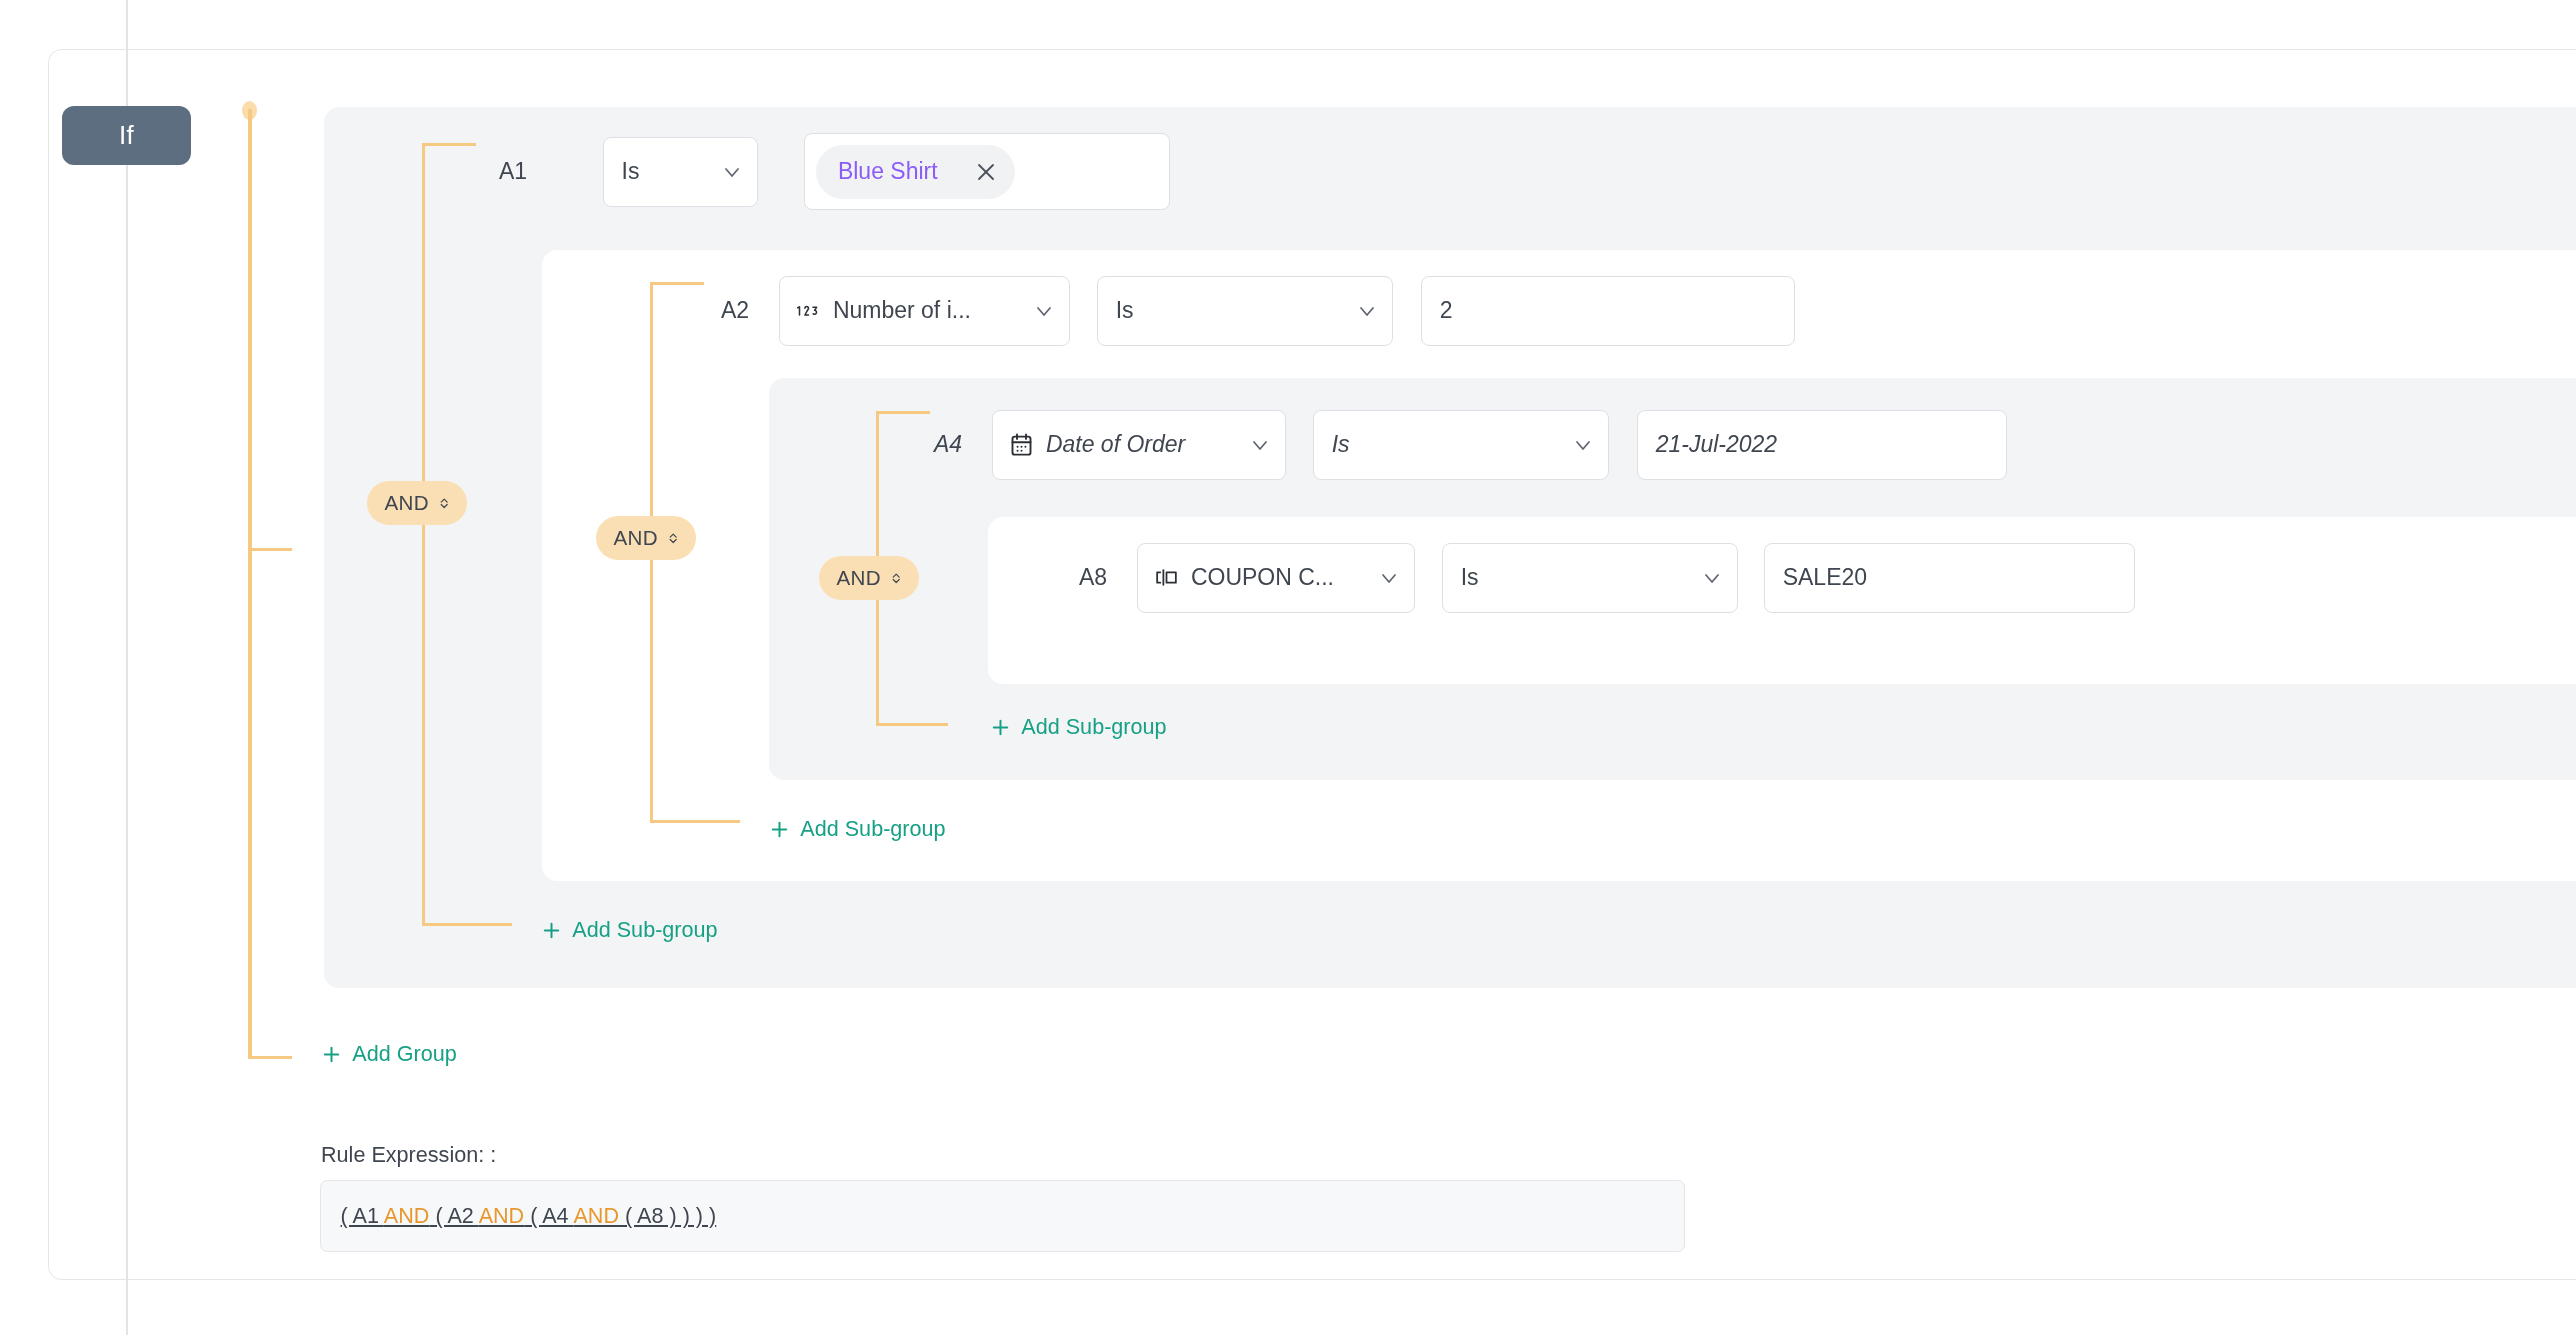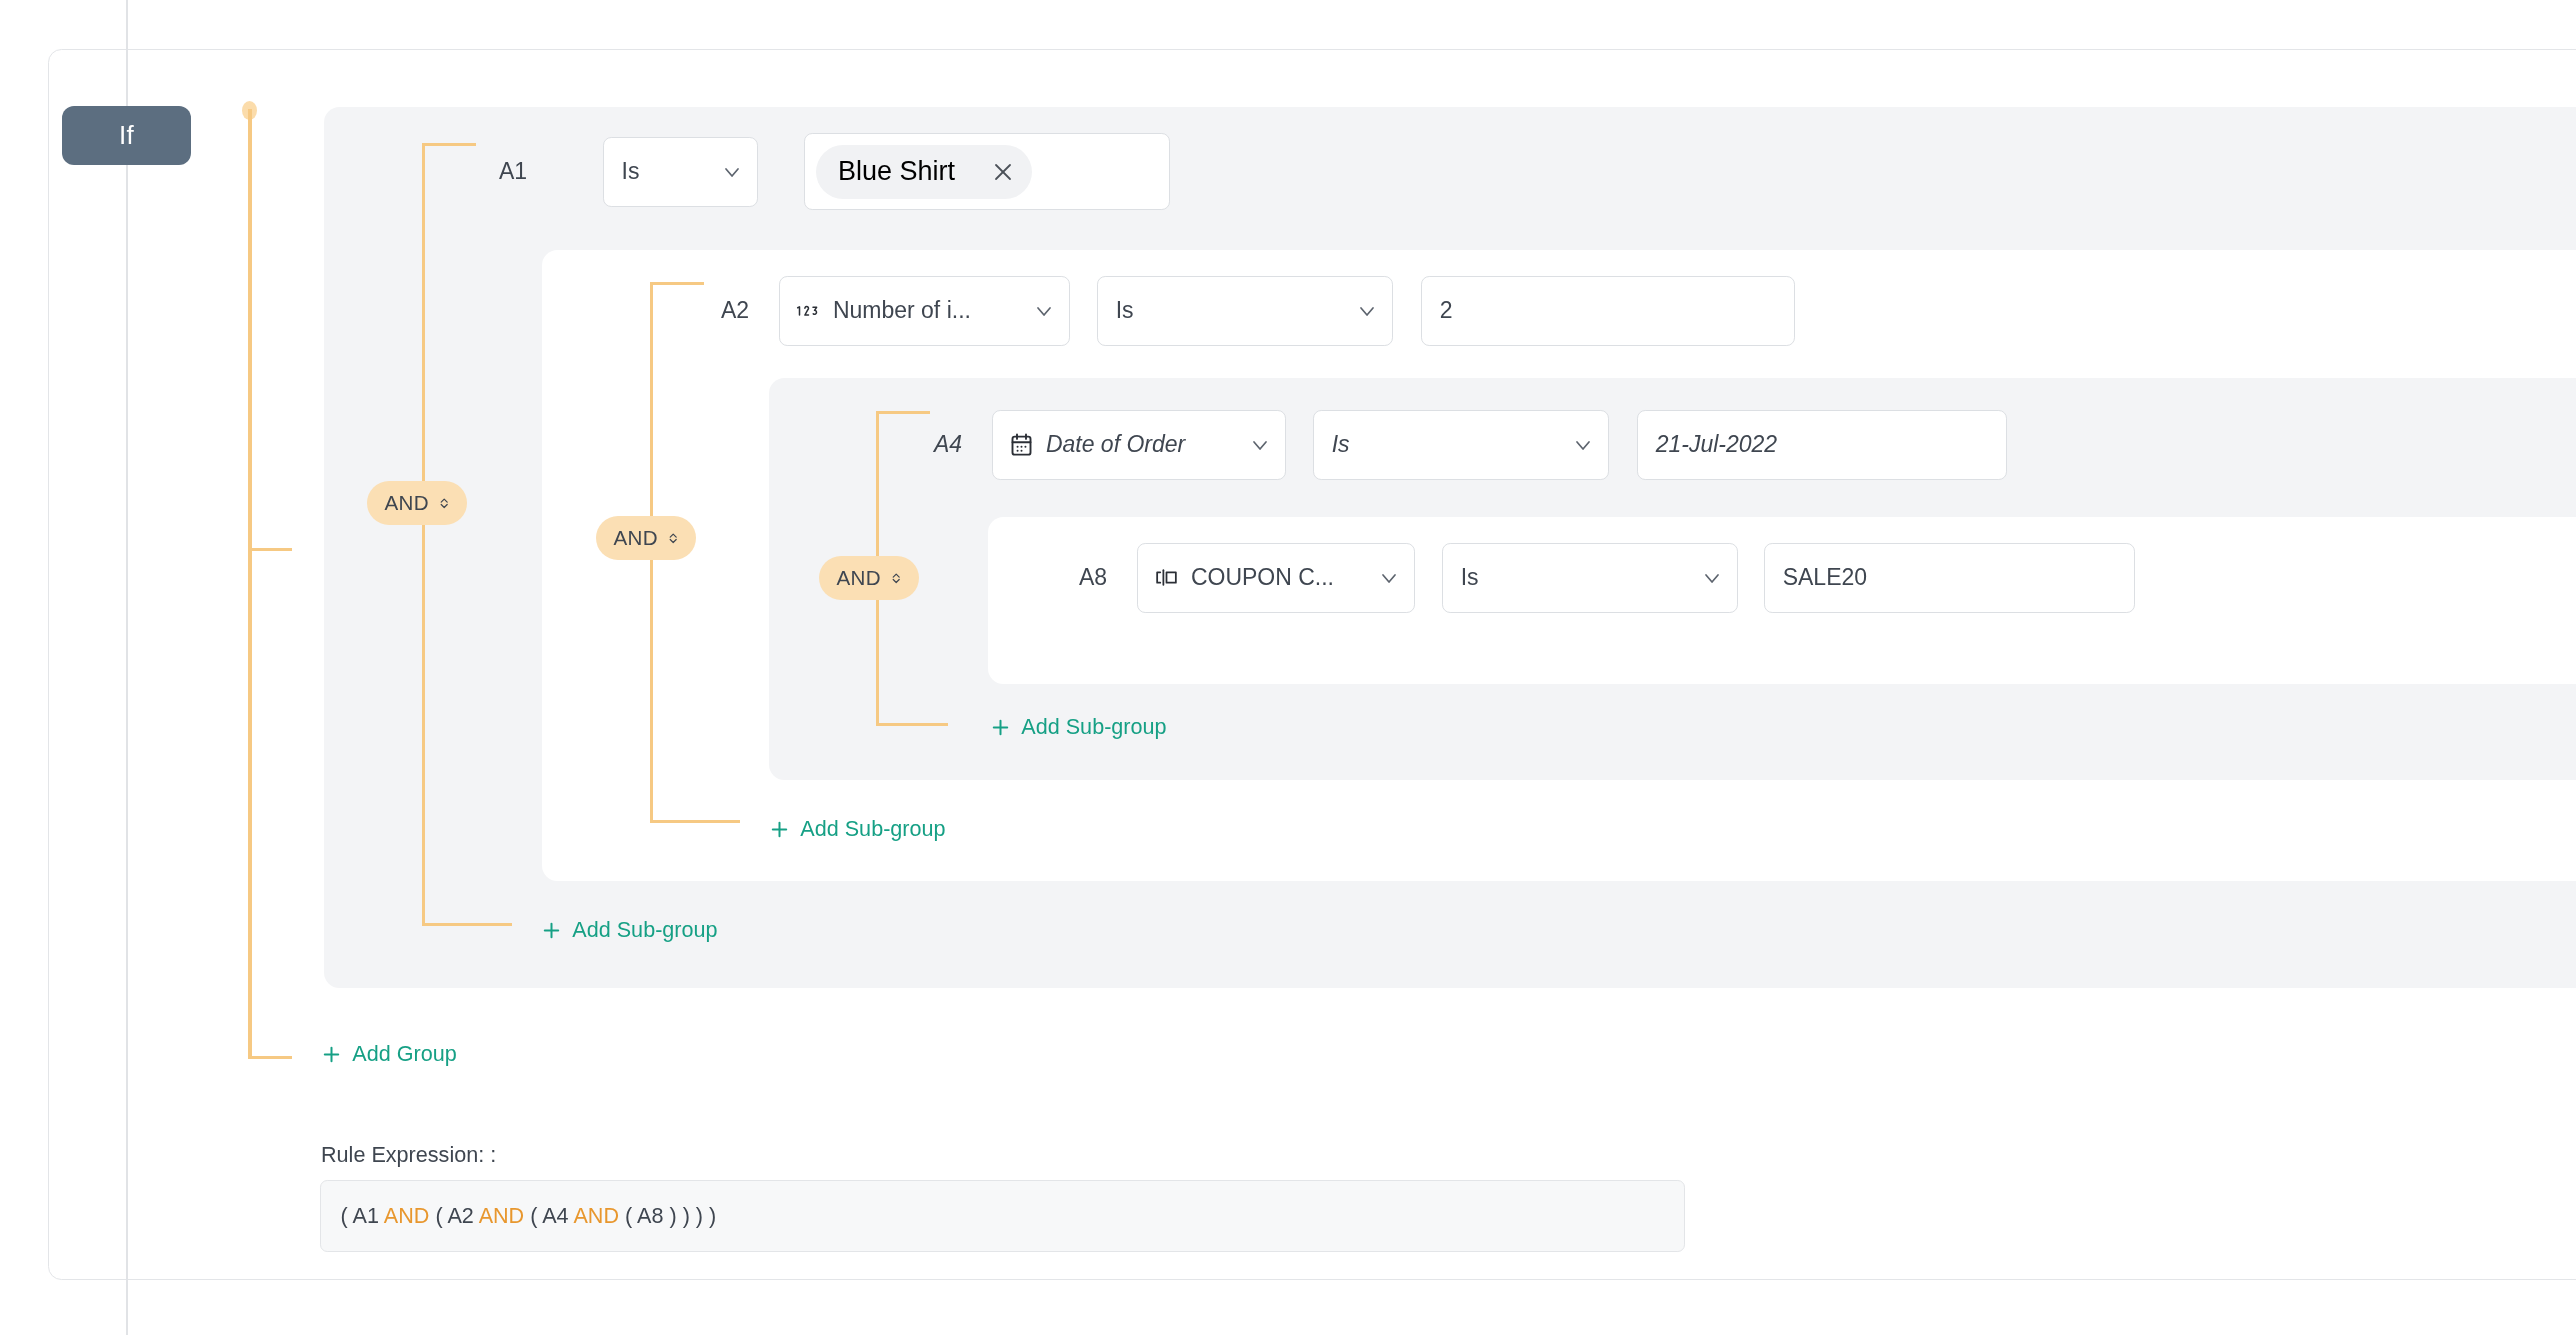--- a/index.html
+++ b/index.html
@@ -181,22 +181,22 @@
     cursor: text;
   }
   .chip {
     height: 54px;
     background: #f1f2f4;
     border-radius: 27px;
     display: flex;
     align-items: center;
     padding: 0 17.5px 0 21.6px;
     gap: 36px;
-    font-size: 27px;
-    color: #000000;
+    font-size: 23px;
+    color: #8b5cf6;
     white-space: nowrap;
   }
   .chip .chip-x { width: 24px; height: 24px; display: block; cursor: pointer; }
 
   
   .add-link {
     position: absolute;
     display: flex;
     align-items: center;
     gap: 9.3px;
@@ -223,20 +223,21 @@
     border: 1.5px solid #e3e5e8;
     border-radius: 7.2px;
     display: flex;
     align-items: center;
     padding: 0 19.6px;
   }
   #rule-exp-text {
     font-size: 21.6px;
     color: #3f4650;
     white-space: pre;
+    text-decoration: underline;
   }
   #rule-exp-text .op { color: #e8972e; }
 </style>
 </head>
 <body>
 
 <div id="page-frame"></div>
 <div id="left-rail-divider"></div>
 
 <div id="if-badge">

